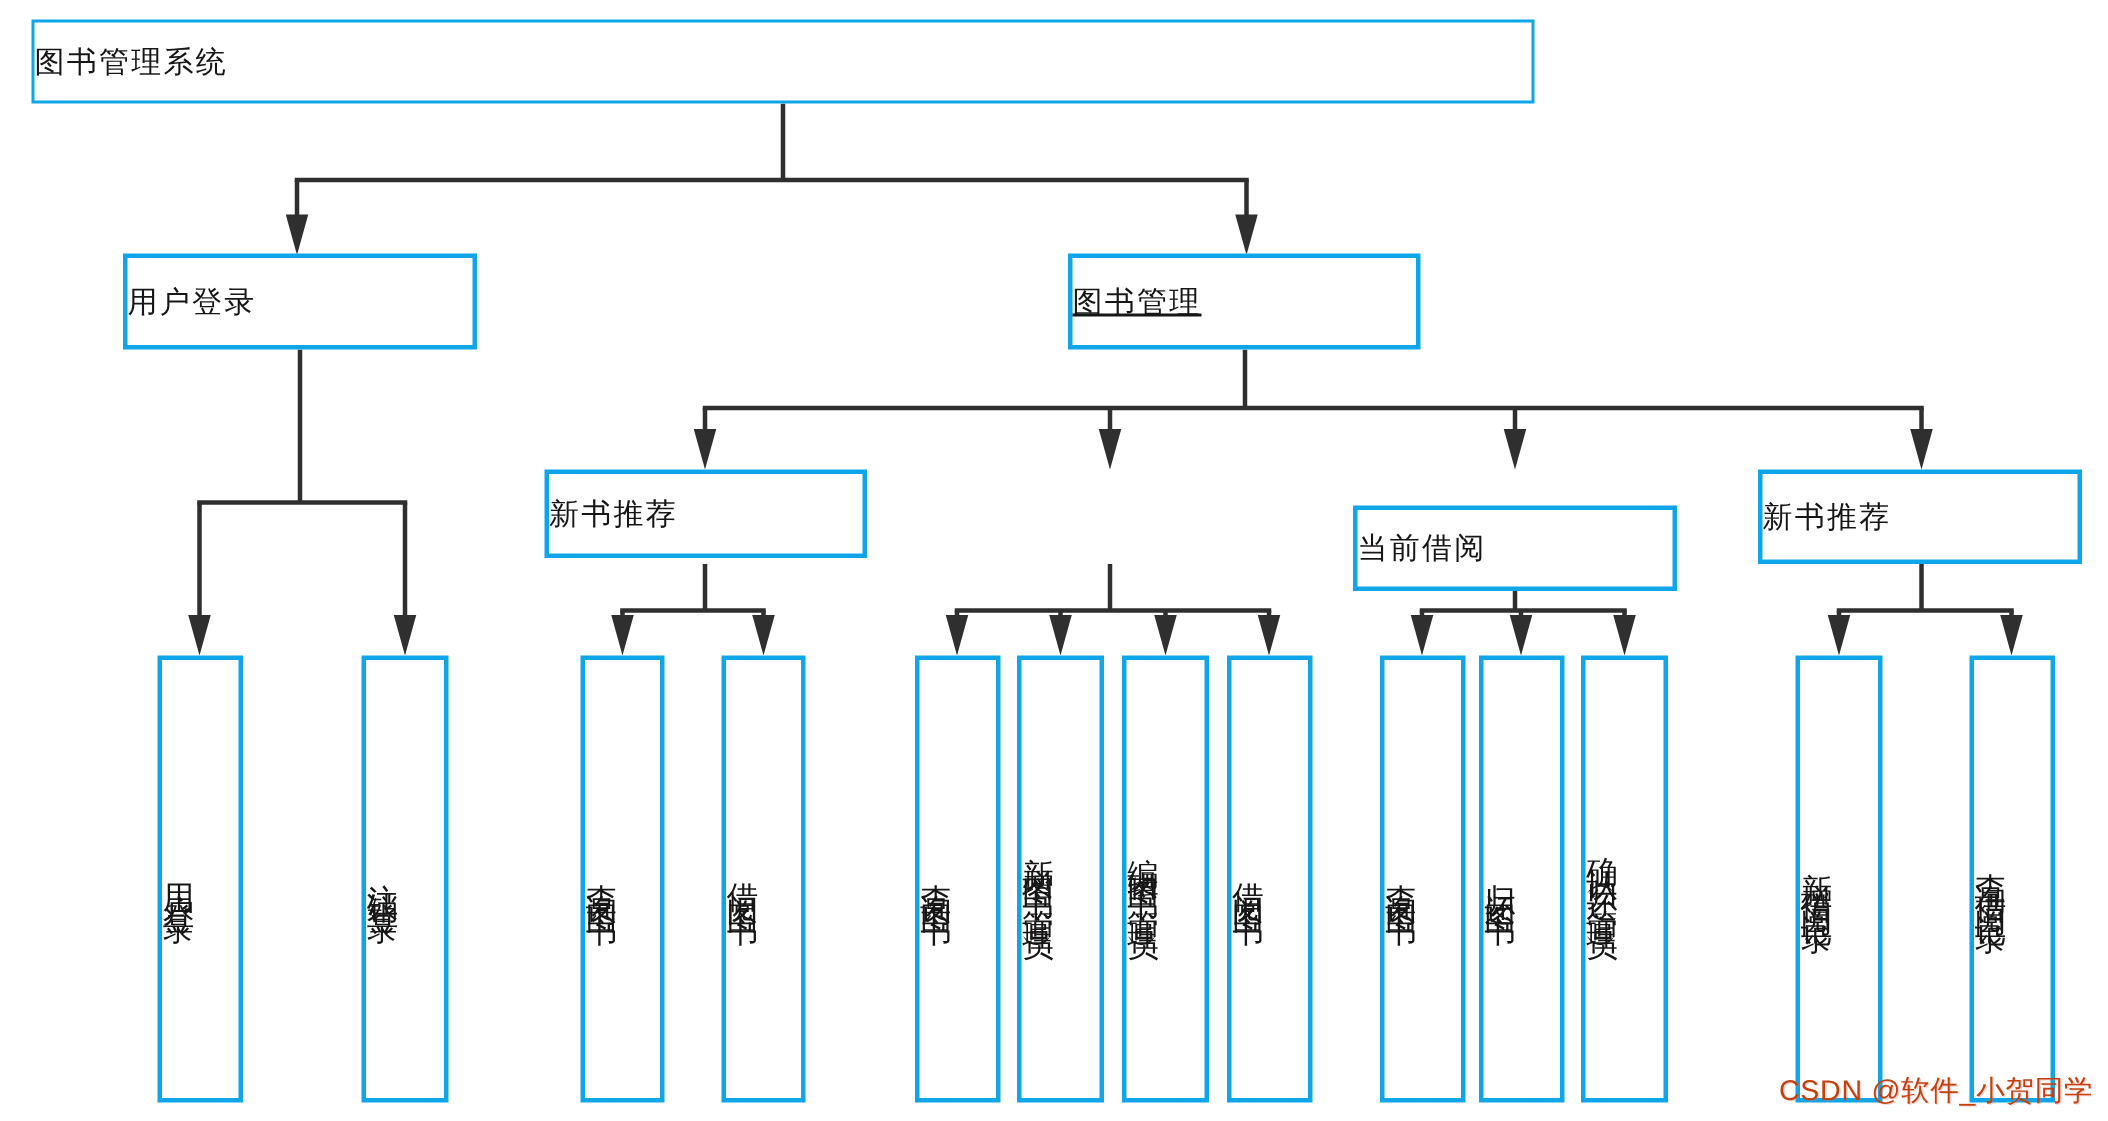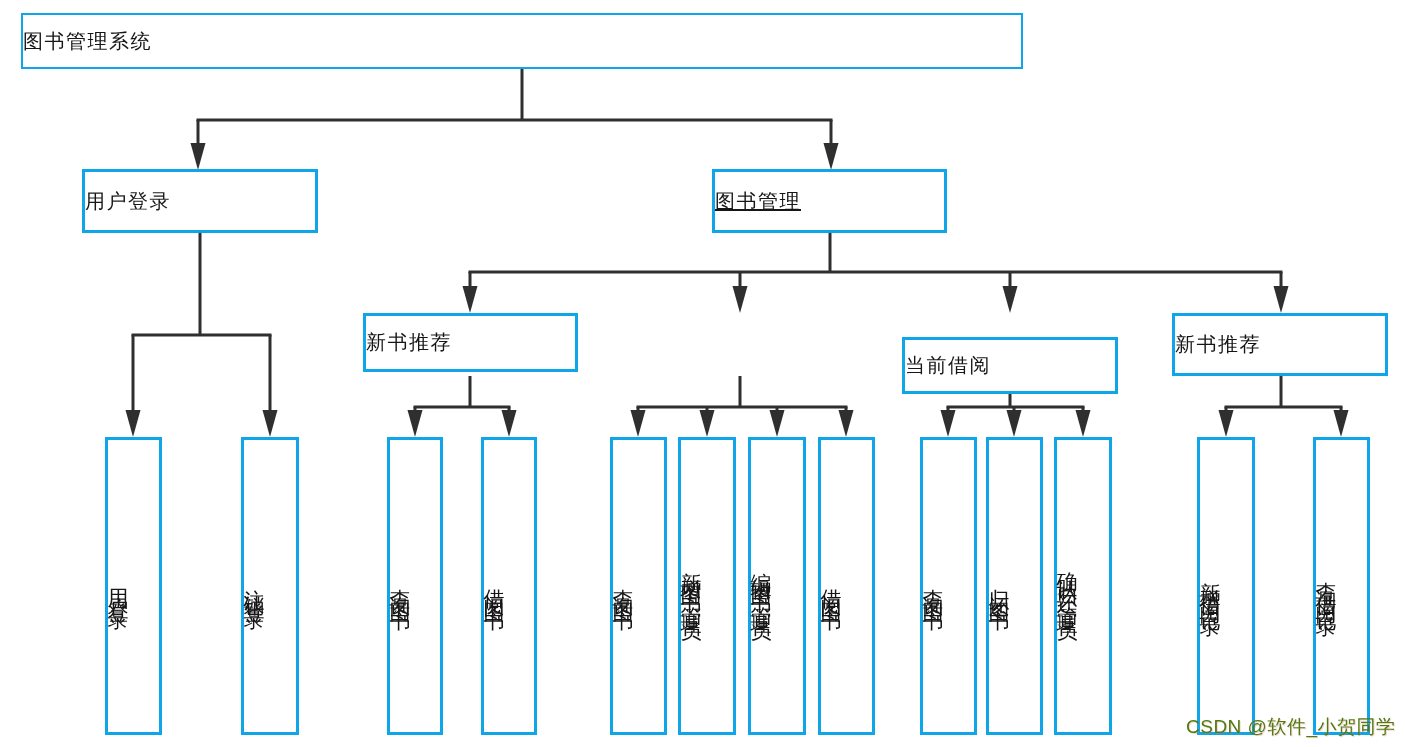--- a/index.html
+++ b/index.html
@@ -28,21 +28,21 @@
     font-size:21px;
     line-height:1;
     letter-spacing:7px;
     color:#161616;
   }
   .watermark {
     position:absolute;
     left:1186px; top:714px;
     font-size:19px;
     letter-spacing:0.5px;
-    color:#4d7c0f;
+    color:#c2410c;
     white-space:nowrap;
     z-index:5;
     text-shadow:1px 1px 0 rgba(235,110,110,0.30);
   }
 </style>
 </head>
 <body>
 
 <div class="canvas">
 

